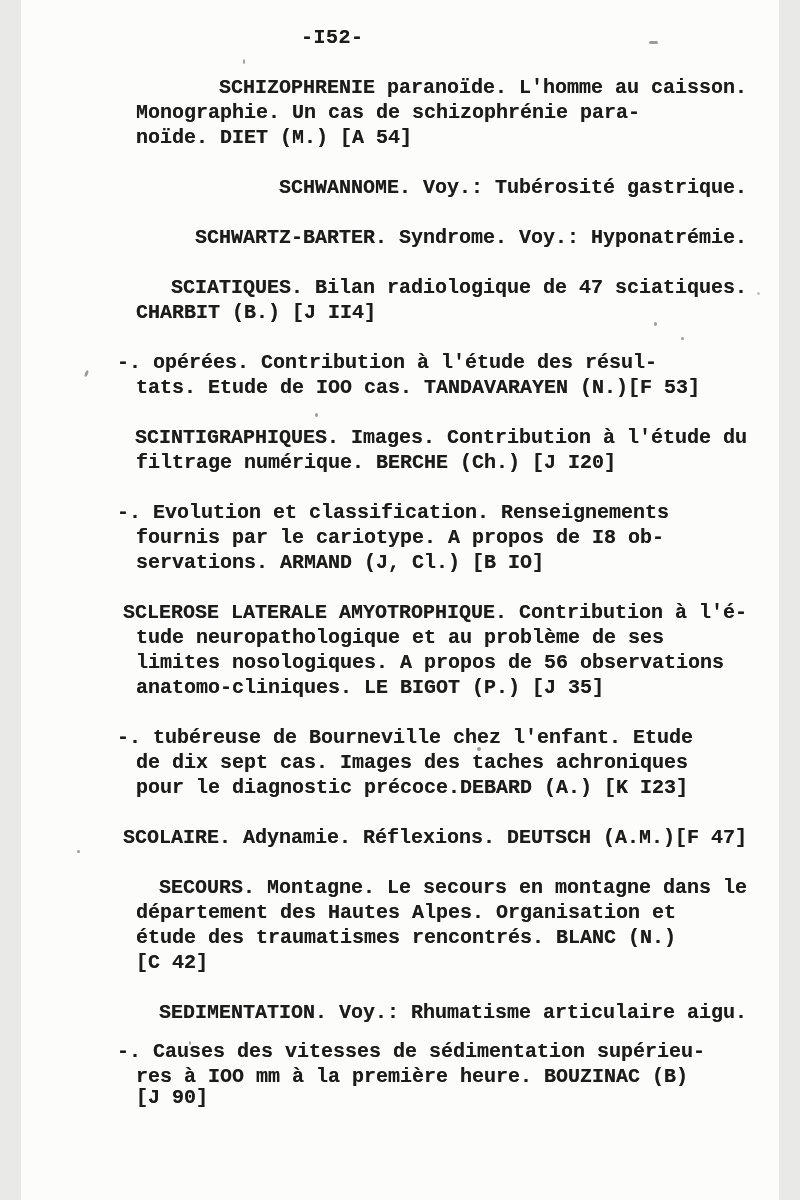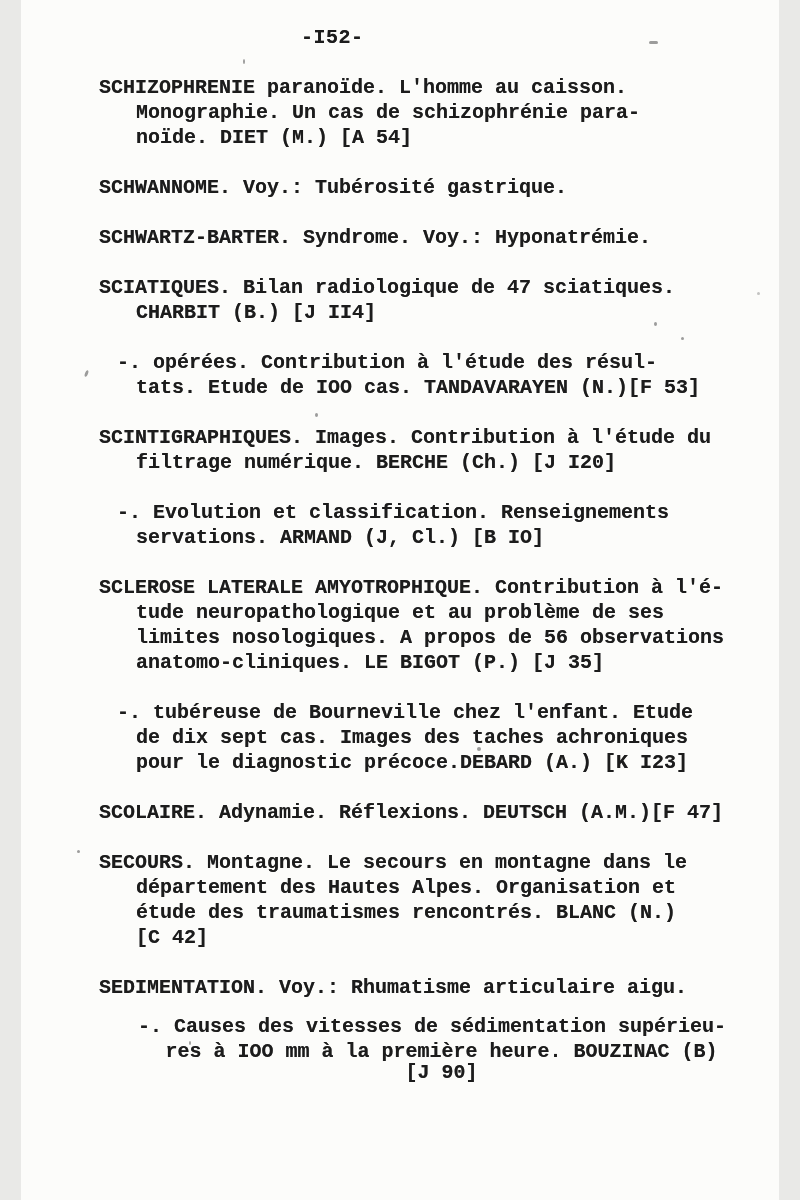--- a/index.html
+++ b/index.html
@@ -25,29 +25,28 @@
   }
   .page-number {
     margin-left: 202px;
     letter-spacing: 0.5px;
   }
   .entry {
     margin-top: 25px;
   }
   .entry:last-child {
     margin-top: 14px;
-    text-align: center;
   }
   .entry:last-child .line:last-child {
     margin-top: -4px;
   }
   .line {
     white-space: pre;
   }
-  .line.m { margin-left: 0; }      
+  .line.m { margin-left: 0; text-align: right; }      
   .line.d { margin-left: 18px; }   
   .line.c { margin-left: 37px; }   
   .speck {
     position: absolute;
     background: rgba(40,40,40,0.45);
     border-radius: 50%;
   }
   .speck.s1 { left: 628px; top: 41px;  width: 9px; height: 3px; border-radius: 2px; }
   .speck.s2 { left: 222px; top: 59px;  width: 2px; height: 5px; }
   .speck.s3 { left: 64px;  top: 370px; width: 3px; height: 7px; transform: rotate(20deg); }
@@ -84,20 +83,21 @@
       <div class="entry">
         <div class="line d">-. opérées. Contribution à l'étude des résul-</div>
         <div class="line c">tats. Etude de IOO cas. TANDAVARAYEN (N.)[F 53]</div>
       </div>
       <div class="entry">
         <div class="line m">SCINTIGRAPHIQUES. Images. Contribution à l'étude du</div>
         <div class="line c">filtrage numérique. BERCHE (Ch.) [J I20]</div>
       </div>
       <div class="entry">
         <div class="line d">-. Evolution et classification. Renseignements</div>
+        <div class="line c">fournis par le cariotype. A propos de I8 ob-</div>
         <div class="line c">servations. ARMAND (J, Cl.) [B IO]</div>
       </div>
       <div class="entry">
         <div class="line m">SCLEROSE LATERALE AMYOTROPHIQUE. Contribution à l'é-</div>
         <div class="line c">tude neuropathologique et au problème de ses</div>
         <div class="line c">limites nosologiques. A propos de 56 observations</div>
         <div class="line c">anatomo-cliniques. LE BIGOT (P.) [J 35]</div>
       </div>
       <div class="entry">
         <div class="line d">-. tubéreuse de Bourneville chez l'enfant. Etude</div>

